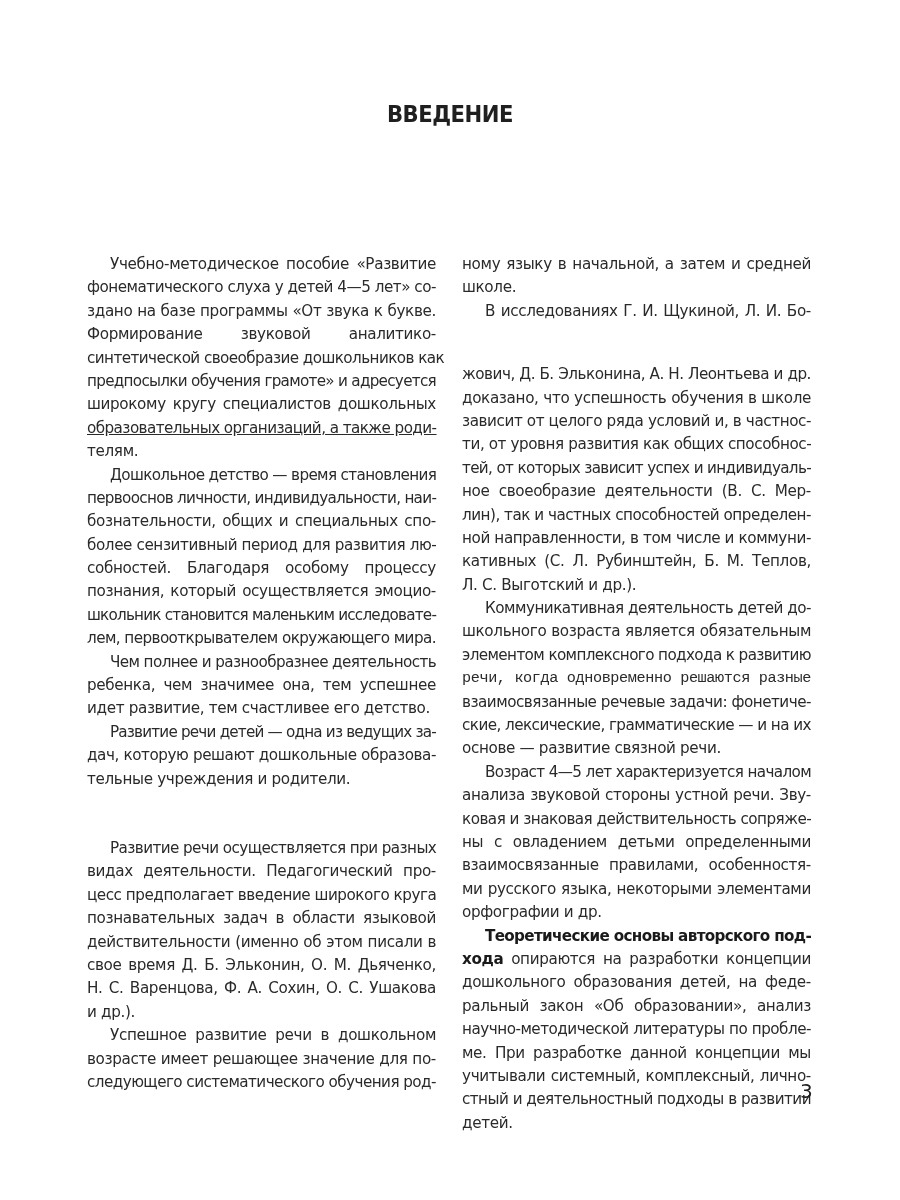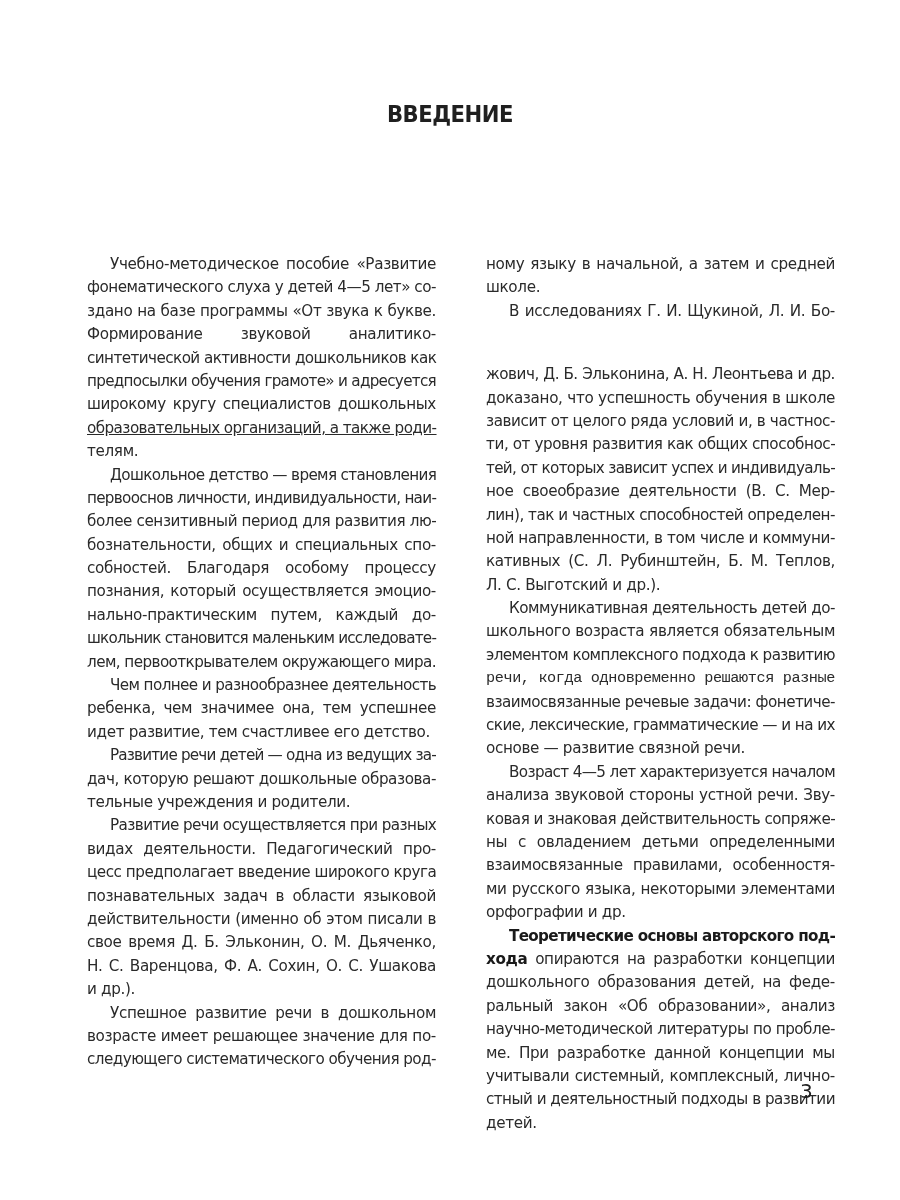--- a/index.html
+++ b/index.html
@@ -5,21 +5,21 @@
   html, body { margin: 0; padding: 0; background: #ffffff; }
   body { width: 900px; height: 1200px; position: relative; overflow: hidden; }
   .page { position: absolute; left: 0; top: 0; width: 900px; height: 1056px; background: #ffffff; }
   .title {
     position: absolute; left: 0; width: 900px; top: 101px;
     text-align: center; font-family: "DejaVu Sans", sans-serif; font-weight: bold;
     font-size: 23px; color: #1f1f1f; letter-spacing: -0.5px; transform: scaleX(0.92);
   }
   .col { position: absolute; top: 253px; }
   .col.left { left: 87px; width: 349px; }
-  .col.right { left: 486px; width: 349px; }
+  .col.right { left: 462px; width: 349px; }
   .line {
     height: 23.4px; line-height: 23.4px; white-space: nowrap;
     font-family: "DejaVu Sans", sans-serif; font-size: 15.2px; color: #2a2a2a;
     text-align: justify; text-align-last: justify; letter-spacing: -0.35px;
     overflow: visible;
   }
   .line.last { text-align-last: left; }
   .line.indent { padding-left: 23px; }
   .line b { font-weight: bold; color: #1a1a1a; }
   .pagenum {
@@ -30,41 +30,40 @@
 </head>
 <body>
 
 <div class="page">
   <div class="title">ВВЕДЕНИЕ</div>
   <div class="col left" id="col-left">
       <div class="line indent"><span>Учебно-методическое пособие «Развитие</span></div>
       <div class="line" style="letter-spacing: -0.49px;"><span>фонематического слуха у детей 4—5 лет» со-</span></div>
       <div class="line"><span>здано на базе программы «От звука к букве.</span></div>
       <div class="line"><span>Формирование звуковой аналитико-</span></div>
-      <div class="line" style="letter-spacing: -0.57px;"><span>синтетической активности дошкольников как</span></div>
+      <div class="line" style="letter-spacing: -0.57px;"><span>синтетической своеобразие дошкольников как</span></div>
       <div class="line" style="letter-spacing: -0.71px;"><span>предпосылки обучения грамоте» и адресуется</span></div>
       <div class="line"><span>широкому кругу специалистов дошкольных</span></div>
       <div class="line" style="letter-spacing: -0.56px; text-decoration: underline;"><span>образовательных организаций, а также роди-</span></div>
       <div class="line last"><span>телям.</span></div>
       <div class="line indent" style="letter-spacing: -0.64px;"><span>Дошкольное детство — время становления</span></div>
       <div class="line" style="letter-spacing: -0.7px;"><span>первооснов личности, индивидуальности, наи-</span></div>
+      <div class="line"><span>бознательности, общих и специальных спо-</span></div>
       <div class="line" style="letter-spacing: -0.4px;"><span>более сензитивный период для развития лю-</span></div>
-      <div class="line"><span>бознательности, общих и специальных спо-</span></div>
       <div class="line"><span>собностей. Благодаря особому процессу</span></div>
       <div class="line"><span>познания, который осуществляется эмоцио-</span></div>
-      <div class="line"><span>нально-практическим путем, каждый до-</span></div>
       <div class="line" style="letter-spacing: -0.78px;"><span>школьник становится маленьким исследовате-</span></div>
       <div class="line last" style="letter-spacing: -0.57px;"><span>лем, первооткрывателем окружающего мира.</span></div>
       <div class="line indent" style="letter-spacing: -0.61px;"><span>Чем полнее и разнообразнее деятельность</span></div>
       <div class="line"><span>ребенка, чем значимее она, тем успешнее</span></div>
       <div class="line last"><span>идет развитие, тем счастливее его детство.</span></div>
       <div class="line indent" style="letter-spacing: -0.81px;"><span>Развитие речи детей — одна из ведущих за-</span></div>
       <div class="line" style="letter-spacing: -0.42px;"><span>дач, которую решают дошкольные образова-</span></div>
       <div class="line last"><span>тельные учреждения и родители.</span></div>
-      <div class="line indent" style="letter-spacing: -0.58px;"><span>Развитие речи осуществляется при разных</span></div>
+      <div class="line indent" style="letter-spacing: -0.58px; margin-top: 46px;"><span>Развитие речи осуществляется при разных</span></div>
       <div class="line"><span>видах деятельности. Педагогический про-</span></div>
       <div class="line" style="letter-spacing: -0.47px;"><span>цесс предполагает введение широкого круга</span></div>
       <div class="line"><span>познавательных задач в области языковой</span></div>
       <div class="line"><span>действительности (именно об этом писали в</span></div>
       <div class="line"><span>свое время Д. Б. Эльконин, О. М. Дьяченко,</span></div>
       <div class="line"><span>Н. С. Варенцова, Ф. А. Сохин, О. С. Ушакова</span></div>
       <div class="line last"><span>и др.).</span></div>
       <div class="line indent"><span>Успешное развитие речи в дошкольном</span></div>
       <div class="line"><span>возрасте имеет решающее значение для по-</span></div>
       <div class="line" style="letter-spacing: -0.55px;"><span>следующего систематического обучения род-</span></div>

